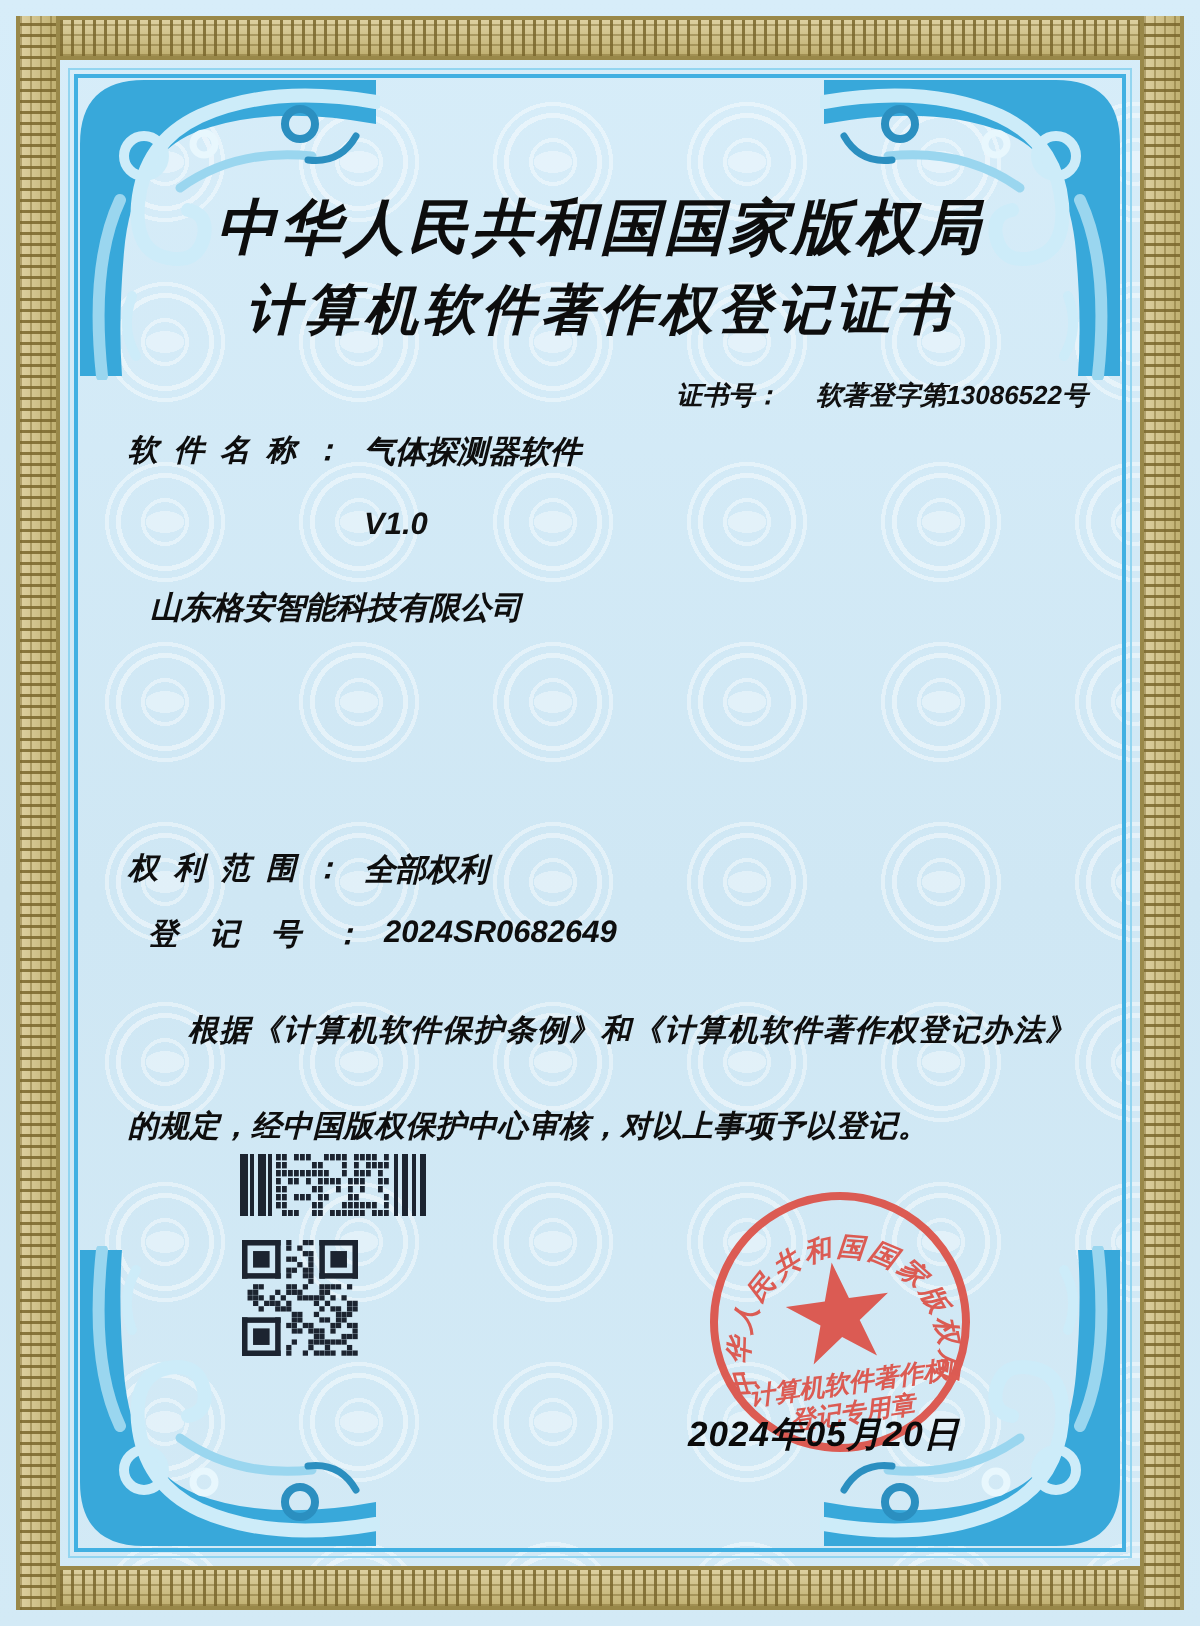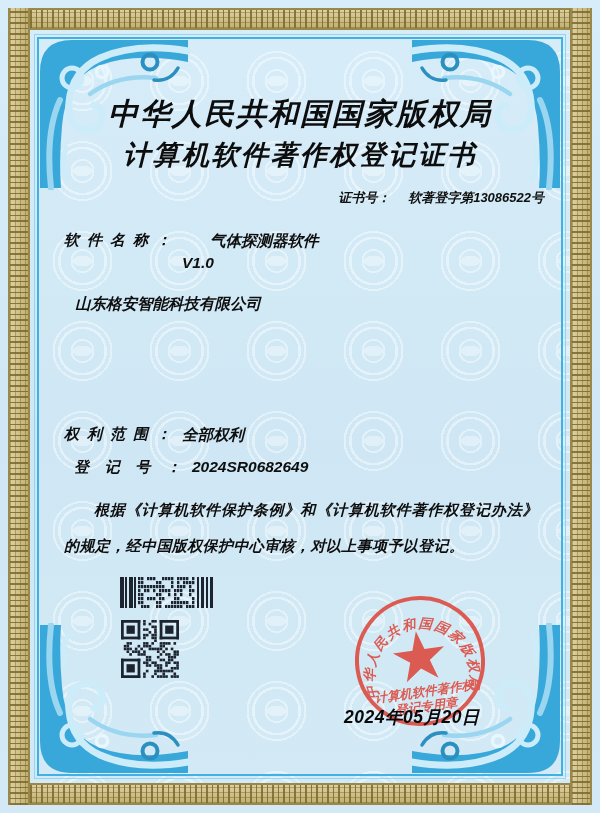--- a/index.html
+++ b/index.html
@@ -70,25 +70,25 @@
     font-family:"Liberation Serif","DejaVu Serif",serif;
     font-size:27px; font-weight:bold; letter-spacing:2.5px; color:#0d0d0d; }
 
   .certno { top:189px; right:56px; font-size:13px; font-weight:bold; color:#101010; }
   .certno .lbl { margin-right:18px; }
 
   .frow { left:64px; display:flex; align-items:flex-start; }
   .flabel { display:inline-block; width:107px; font-size:15px; font-weight:bold;
     text-align:justify; text-align-last:justify; color:#0e0e0e; }
   .fvalue { margin-left:11px; font-size:15.5px; font-weight:bold; color:#0e0e0e; }
-  .r-name{ top:231px;gap:28px; } .r-ver{ top:254px; left:182px; font-size:15.5px; font-weight:bold; }
+  .r-name{ top:216px; } .r-ver{ top:254px; left:182px; font-size:15.5px; font-weight:bold; }
   .r-owner{ top:294px; } .r-acq{ top:391px; } .r-scope{ top:425px; } .r-reg{ top:458px;margin-left:10px; }
 
   .paragraph { top:492px; left:64px; width:474px; font-size:15px; font-weight:bold;
-    line-height:36px; text-indent:2em; text-align:justify; color:#0e0e0e; letter-spacing:.4px; }
+    line-height:48px; text-indent:2em; text-align:justify; color:#0e0e0e; letter-spacing:.4px; }
 
   .barcode { left:120px; top:577px; }
   .qrcode  { left:121px; top:620px; }
 
   .seal { left:350px; top:591px; width:140px; height:140px; opacity:.9; }
   .date { left:344px; top:705px; font-size:17.5px; font-weight:bold; color:#0a0a0a; letter-spacing:.5px; }
 </style>
 </head>
 <body>
 

